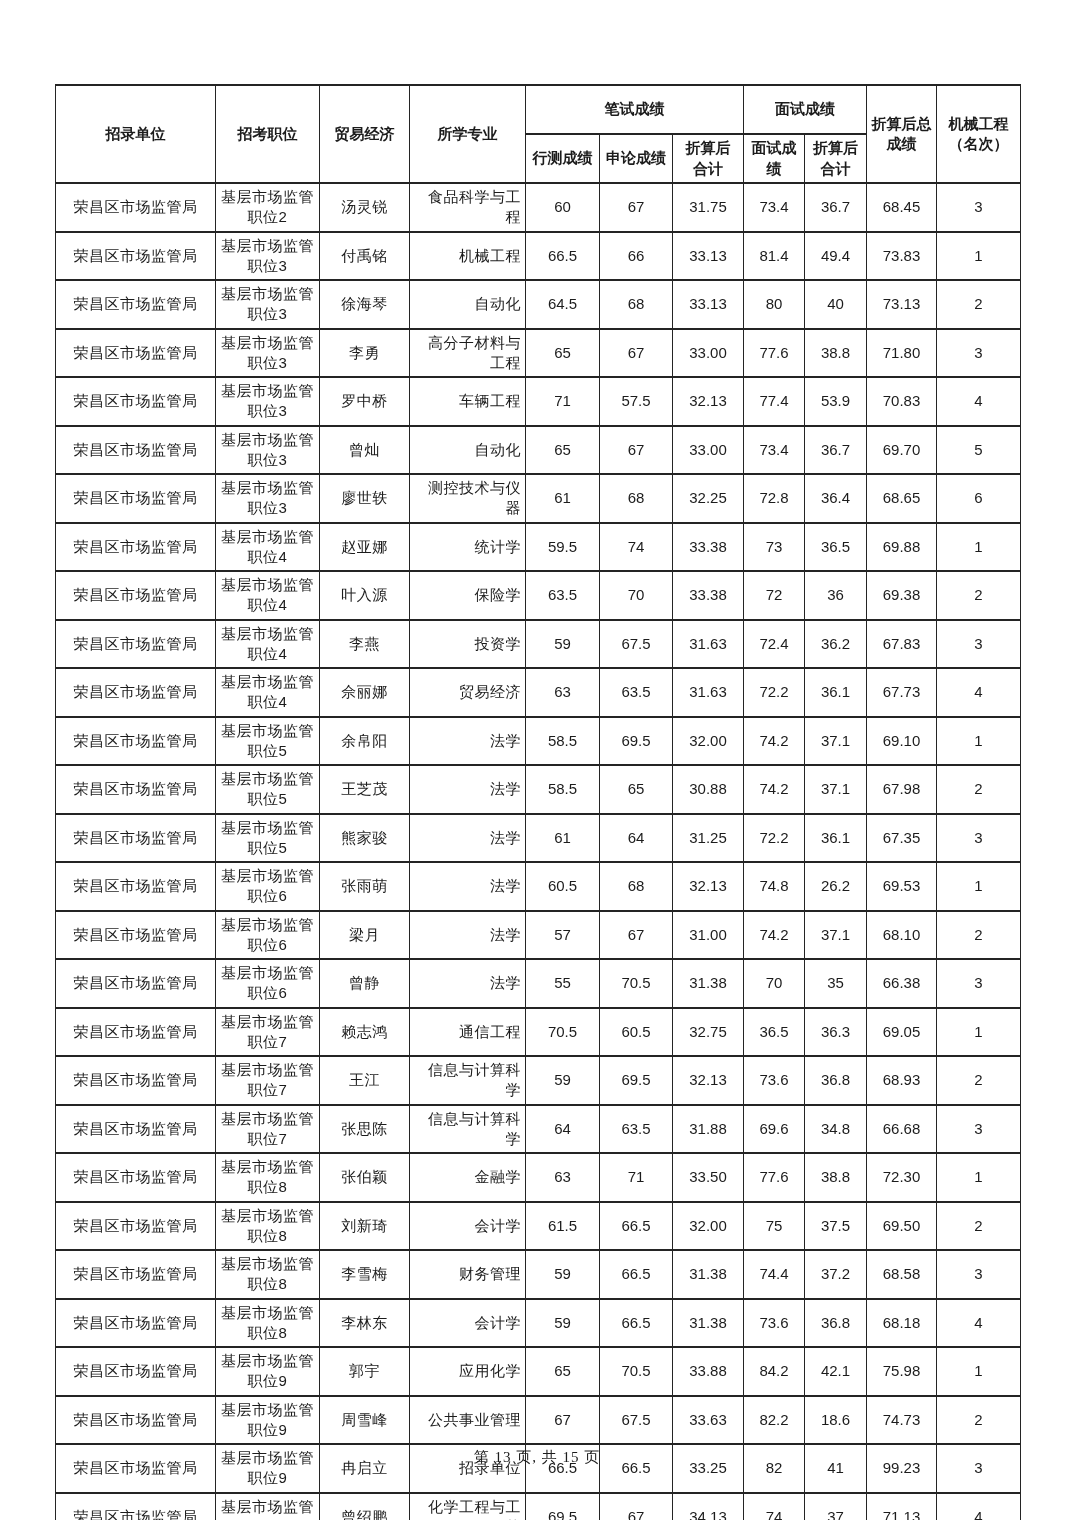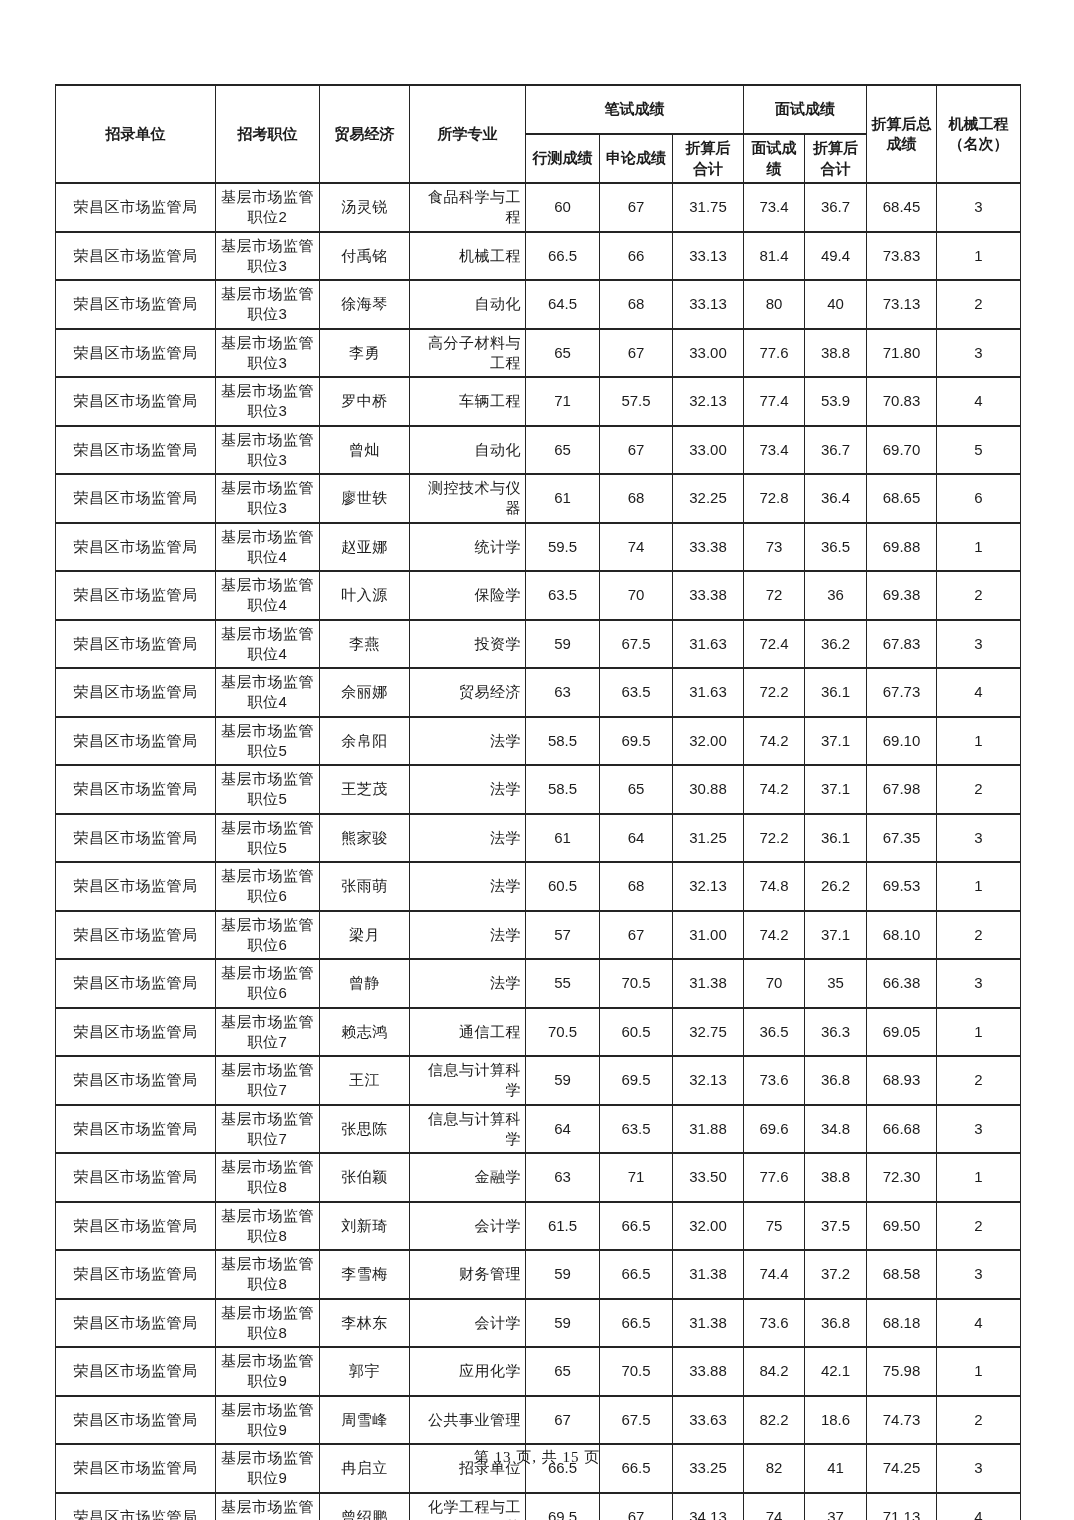--- a/index.html
+++ b/index.html
@@ -448,21 +448,21 @@
         <tr>
           <td class="cjk">荣昌区市场监管局</td>
           <td class="cjk">基层市场监管职位9</td>
           <td class="cjk">冉启立</td>
           <td class="cjk left">招录单位</td>
           <td>66.5</td>
           <td>66.5</td>
           <td>33.25</td>
           <td>82</td>
           <td>41</td>
-          <td>74.25</td>
+          <td>99.23</td>
           <td>3</td>
         </tr>
         <tr>
           <td class="cjk">荣昌区市场监管局</td>
           <td class="cjk">基层市场监管职位9</td>
           <td class="cjk">曾绍鹏</td>
           <td class="cjk left">化学工程与工艺</td>
           <td>69.5</td>
           <td>67</td>
           <td>34.13</td>

